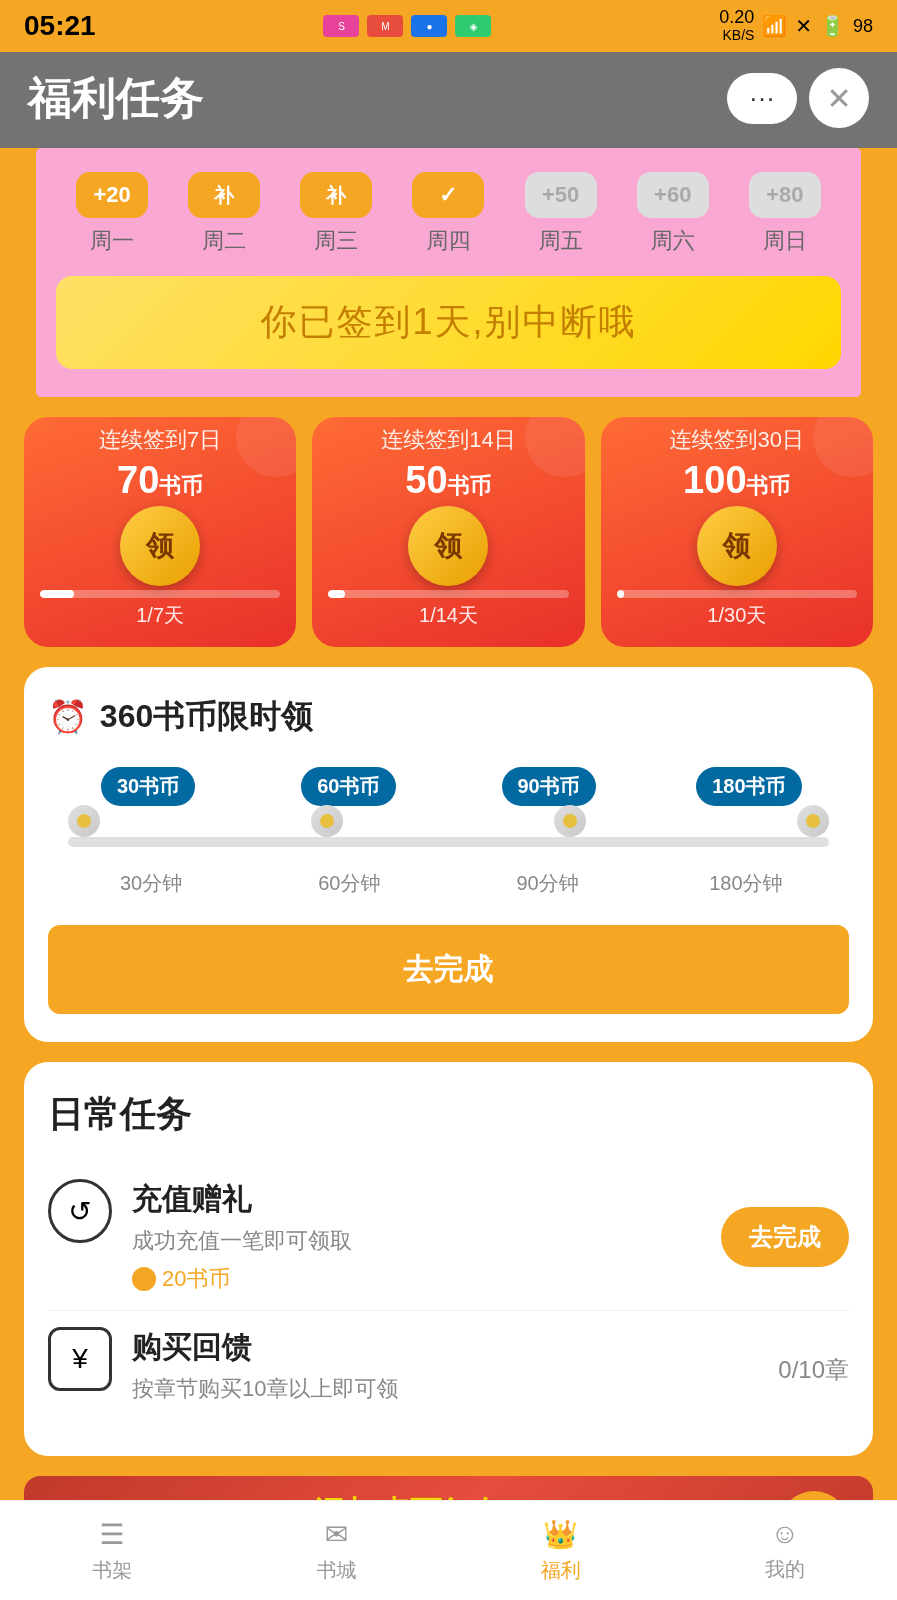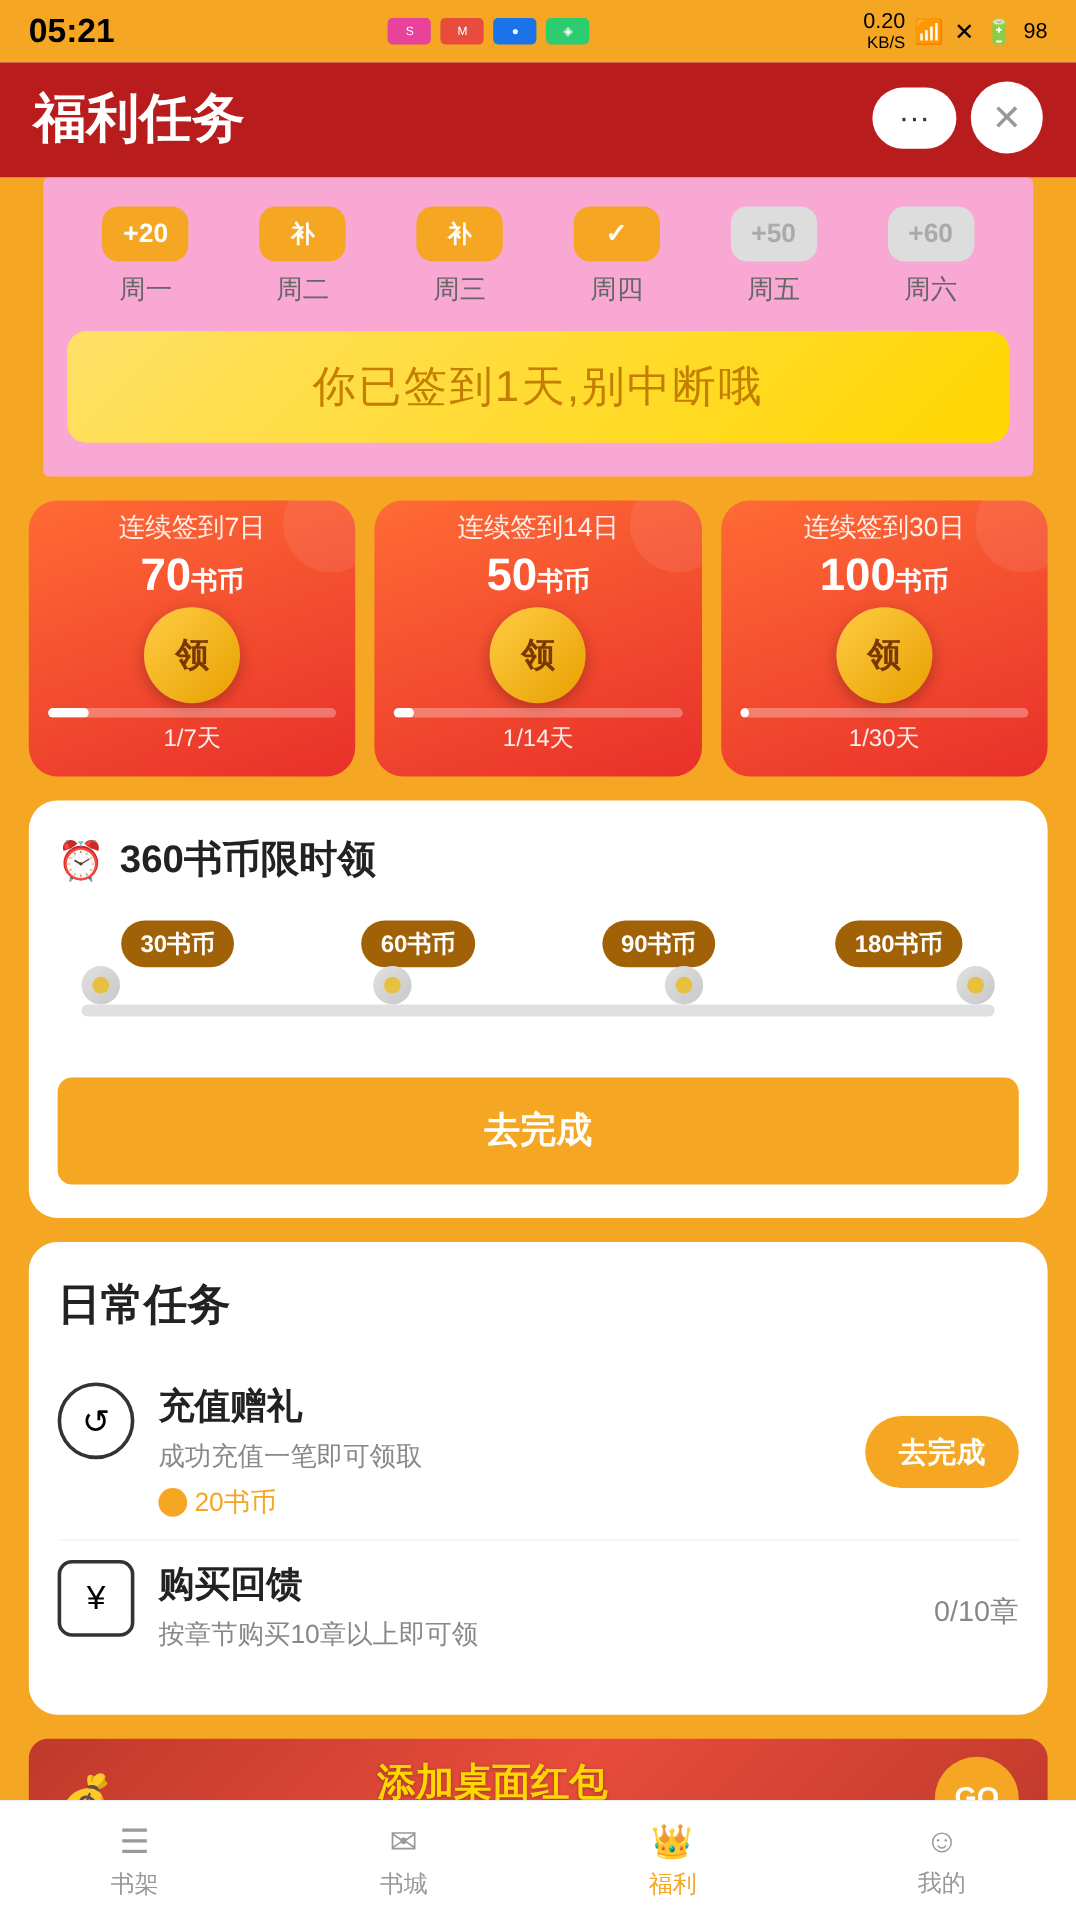--- a/index.html
+++ b/index.html
@@ -64,21 +64,21 @@
       text-align: right;
       line-height: 1.1;
     }
     .wifi-icon, .signal-icon {
       font-size: 20px;
       color: #000;
     }
 
     
     .header {
-      background: #b91c1c;
+      background: #737373;
       display: flex;
       justify-content: space-between;
       align-items: center;
       padding: 16px 28px 20px;
     }
     .header-title {
       font-size: 44px;
       font-weight: 700;
       color: #fff;
     }
@@ -259,21 +259,21 @@
     }
     .section-header-icon {
       font-size: 32px;
     }
     .section-title {
       font-size: 32px;
       font-weight: 700;
       color: #222;
     }
     .reading-badge {
-      background: #a16207;
+      background: #0369a1;
       border-radius: 20px;
       padding: 6px 16px;
       font-size: 20px;
       color: #fff;
       font-weight: 600;
     }
     .reading-time-label {
       font-size: 20px;
       color: #888;
       text-align: center;
@@ -521,20 +521,24 @@
         <div class="day-badge checked">✓</div>
         <span class="day-label">周四</span>
       </div>
       <div class="day-item">
         <div class="day-badge pending">+50</div>
         <span class="day-label">周五</span>
       </div>
       <div class="day-item">
         <div class="day-badge pending">+60</div>
         <span class="day-label">周六</span>
+      </div>
+      <div class="day-item">
+        <div class="day-badge pending">+80</div>
+        <span class="day-label">周日</span>
       </div>
     </div>
     <div class="checkin-banner">
       <span>你已签到1天,别中断哦</span>
     </div>
   </div>
 
   <div class="milestone-row">
     <div class="milestone-card">
       <span class="milestone-title">连续签到7日</span>
@@ -600,20 +604,26 @@
         <div class="t-dot">
             <div class="t-dot-inner"></div>
           </div>
         <div class="t-dot">
             <div class="t-dot-inner"></div>
           </div>
       </div>
     </div>
 
     
+    <div style="display:flex; justify-content:space-between; margin:0 4px;">
+      <span class="reading-time-label">30分钟</span>
+      <span class="reading-time-label">60分钟</span>
+      <span class="reading-time-label">90分钟</span>
+      <span class="reading-time-label">180分钟</span>
+    </div>
 
     <button class="go-complete-btn">去完成</button>
   </div>
 
   <div class="daily-tasks-section">
     <div class="daily-tasks-title">日常任务</div>
 
     <div class="task-item">
       <div class="task-icon-box">↺</div>
       <div class="task-info">

